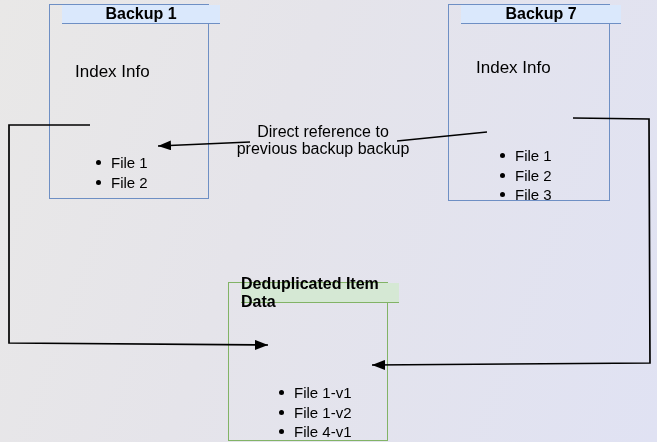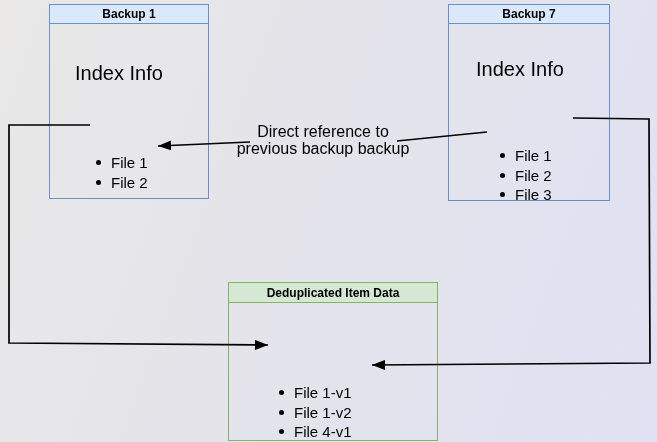--- a/index.html
+++ b/index.html
@@ -10,27 +10,27 @@
   }
   #canvas{
     position:relative;width:657px;height:442px;
     background:linear-gradient(110deg,#e9e8e7 0%,#e5e4ea 40%,#e0e2f3 100%);
     overflow:hidden;
   }
   .node{position:absolute;box-sizing:border-box;background:transparent;}
   .node.blue{border:1.5px solid #6e8fc4;}
   .node.green{border:1.5px solid #82b366;}
   .node-header{
-    position:absolute;left:0;top:0;width:100%;box-sizing:border-box;
+    position:absolute;left:12px;top:0;width:100%;box-sizing:border-box;
     display:flex;align-items:center;justify-content:center;
-    font-weight:bold;font-size:12px;color:#000;
+    font-weight:bold;font-size:16px;color:#000;
   }
   .blue .node-header{background:#dae8fc;border-bottom:1.5px solid #6e8fc4;height:19px;}
   .green .node-header{background:#d5e8d4;border-bottom:1.5px solid #82b366;height:20px;}
-  .body-label{position:absolute;font-size:20px;color:#000;white-space:nowrap;}
+  .body-label{position:absolute;font-size:17px;color:#000;white-space:nowrap;}
   .file-list{position:absolute;margin-top:40px;}
   .file-item{display:flex;align-items:center;height:19.5px;}
   .dedup .file-item{height:19.5px;}
   .dot{width:5px;height:5px;border-radius:50%;background:#000;margin-right:10px;flex:0 0 auto;}
   .file-item span.lbl{font-size:15px;color:#000;white-space:nowrap;}
   #edge-layer{position:absolute;left:0;top:0;width:657px;height:442px;pointer-events:none;}
   .edge-label{
     position:absolute;left:233px;top:123px;width:180px;
     text-align:center;font-size:16px;line-height:17px;color:#000;
   }
@@ -72,21 +72,21 @@
         <span class="dot"></span>
         <span class="lbl">File 2</span>
       </div>
       <div class="file-item">
         <span class="dot"></span>
         <span class="lbl">File 3</span>
       </div>
     </div>
   </div>
 
-  <div class="node green dedup" style="left:228px;top:282px;width:210px;height:159px;">
+  <div class="node green dedup" style="left:228px;top:282px;width:160px;height:159px;">
     <div class="node-header">
       <span>Deduplicated Item Data</span>
     </div>
     <div class="file-list" style="left:50px;top:60px;">
       <div class="file-item">
         <span class="dot"></span>
         <span class="lbl">File 1-v1</span>
       </div>
       <div class="file-item">
         <span class="dot"></span>

